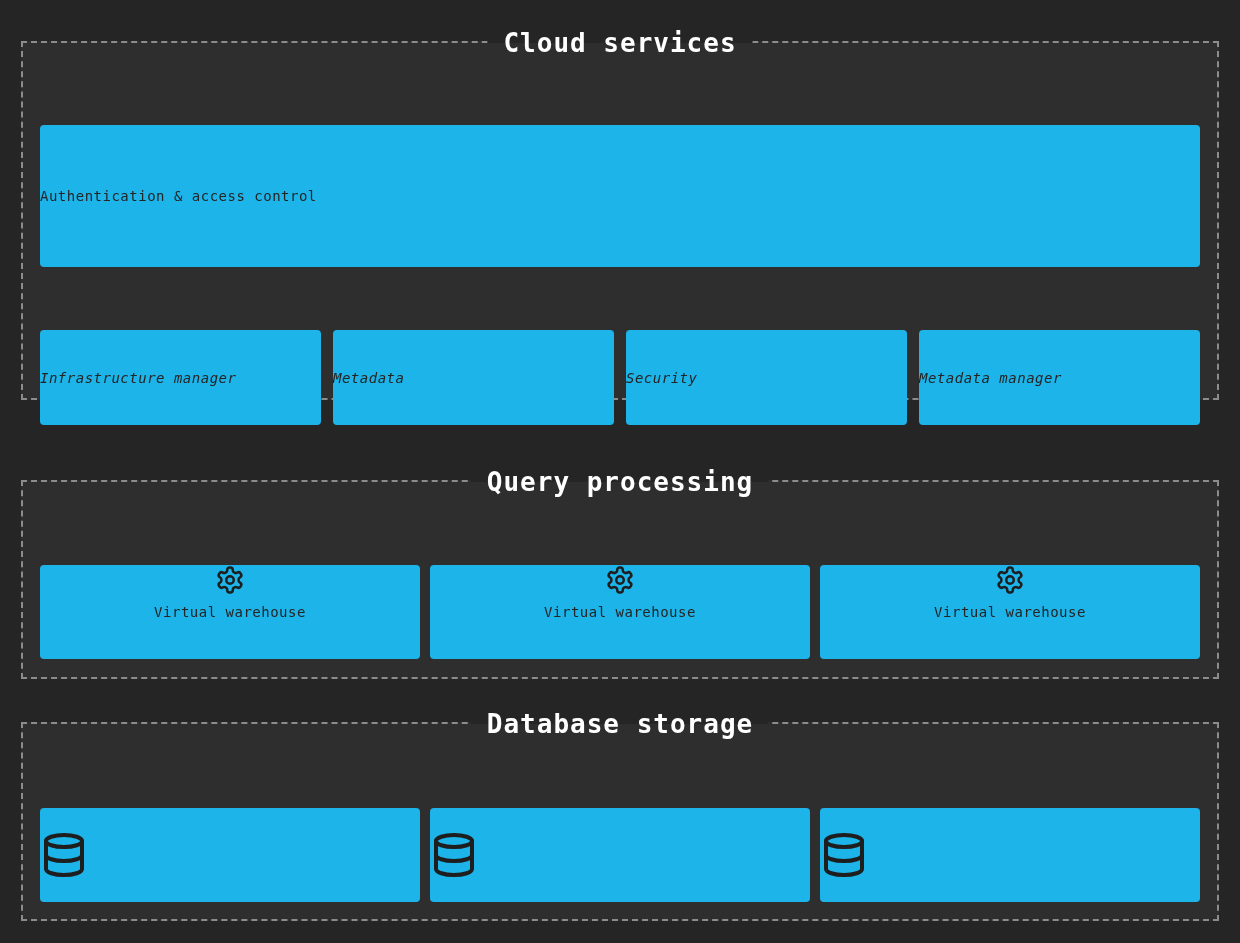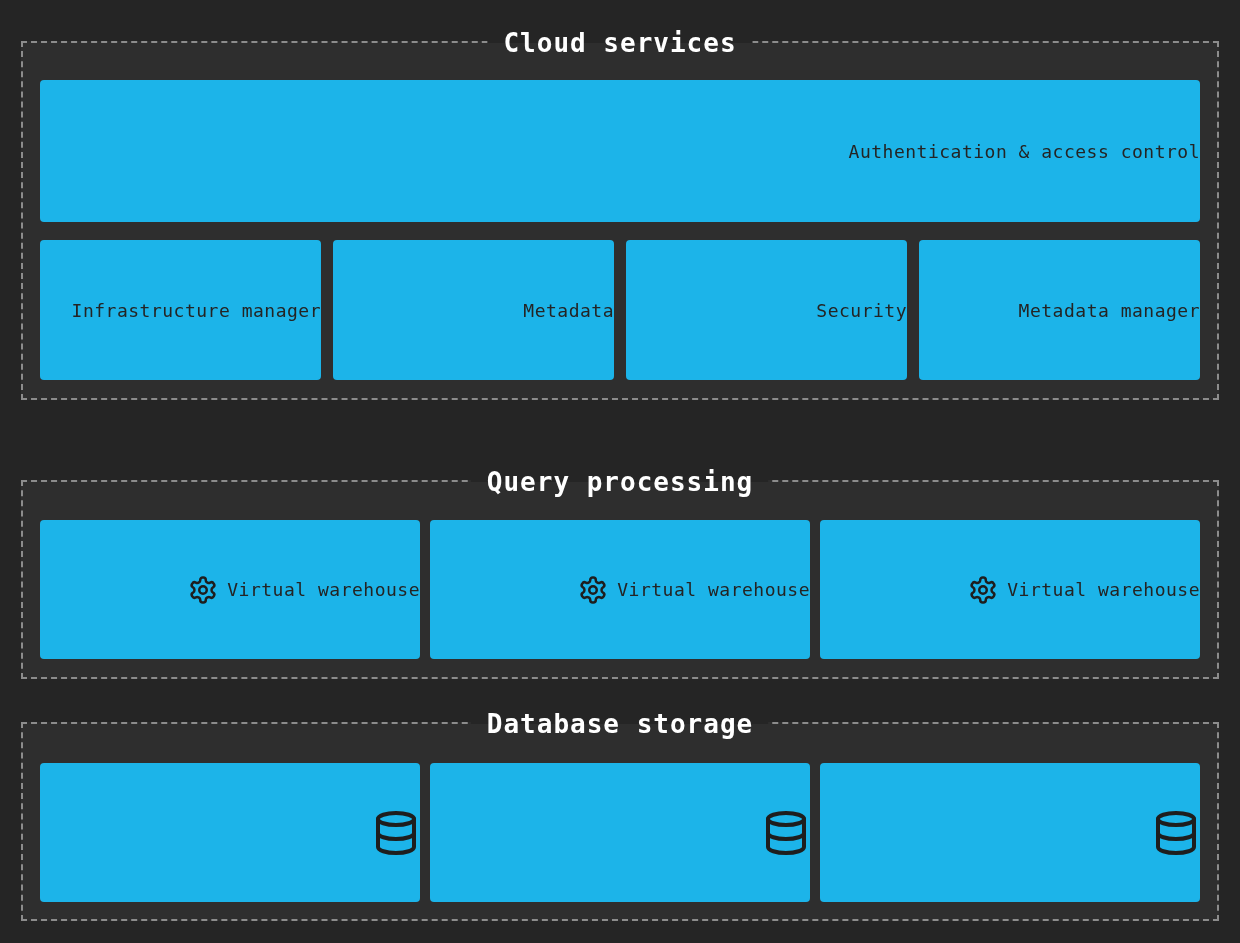--- a/index.html
+++ b/index.html
@@ -43,44 +43,46 @@
   .sec-cloud   { top: 41px;  height: 359px; padding: 37px 17px 18px 17px; }
   .sec-query   { top: 480px; height: 199px; padding: 38px 17px 18px 17px; }
   .sec-storage { top: 722px; height: 199px; padding: 39px 17px 17px 17px; }
 
   .box {
     background: #1cb4e9;
     border-radius: 4px;
     color: #242424;
     display: flex;
     align-items: center;
-    justify-content: flex-end;
-    font-size: 18px;
+    justify-content: flex-start;
+    font-size: 14px;
     font-weight: 500;
     letter-spacing: 0.5px;
     box-sizing: border-box;
+    margin-top: 45px;
   }
   .auth-box {
     height: 142px;
     margin-bottom: 18px;
   }
   .row {
     display: flex;
     gap: 12px;
     height: 140px;
+    font-style: italic;
   }
   .row .box { flex: 1; }
   .row-3 {
     display: flex;
     gap: 10px;
     height: 139px;
   }
   .row-3 .box { flex: 1; }
   .warehouse {
-    flex-direction: row;
+    flex-direction: column;
     gap: 9px;
   }
   .icon {
     display: inline-flex;
     align-items: center;
     justify-content: center;
     line-height: 0;
   }
   svg { display: block; }
 </style>

